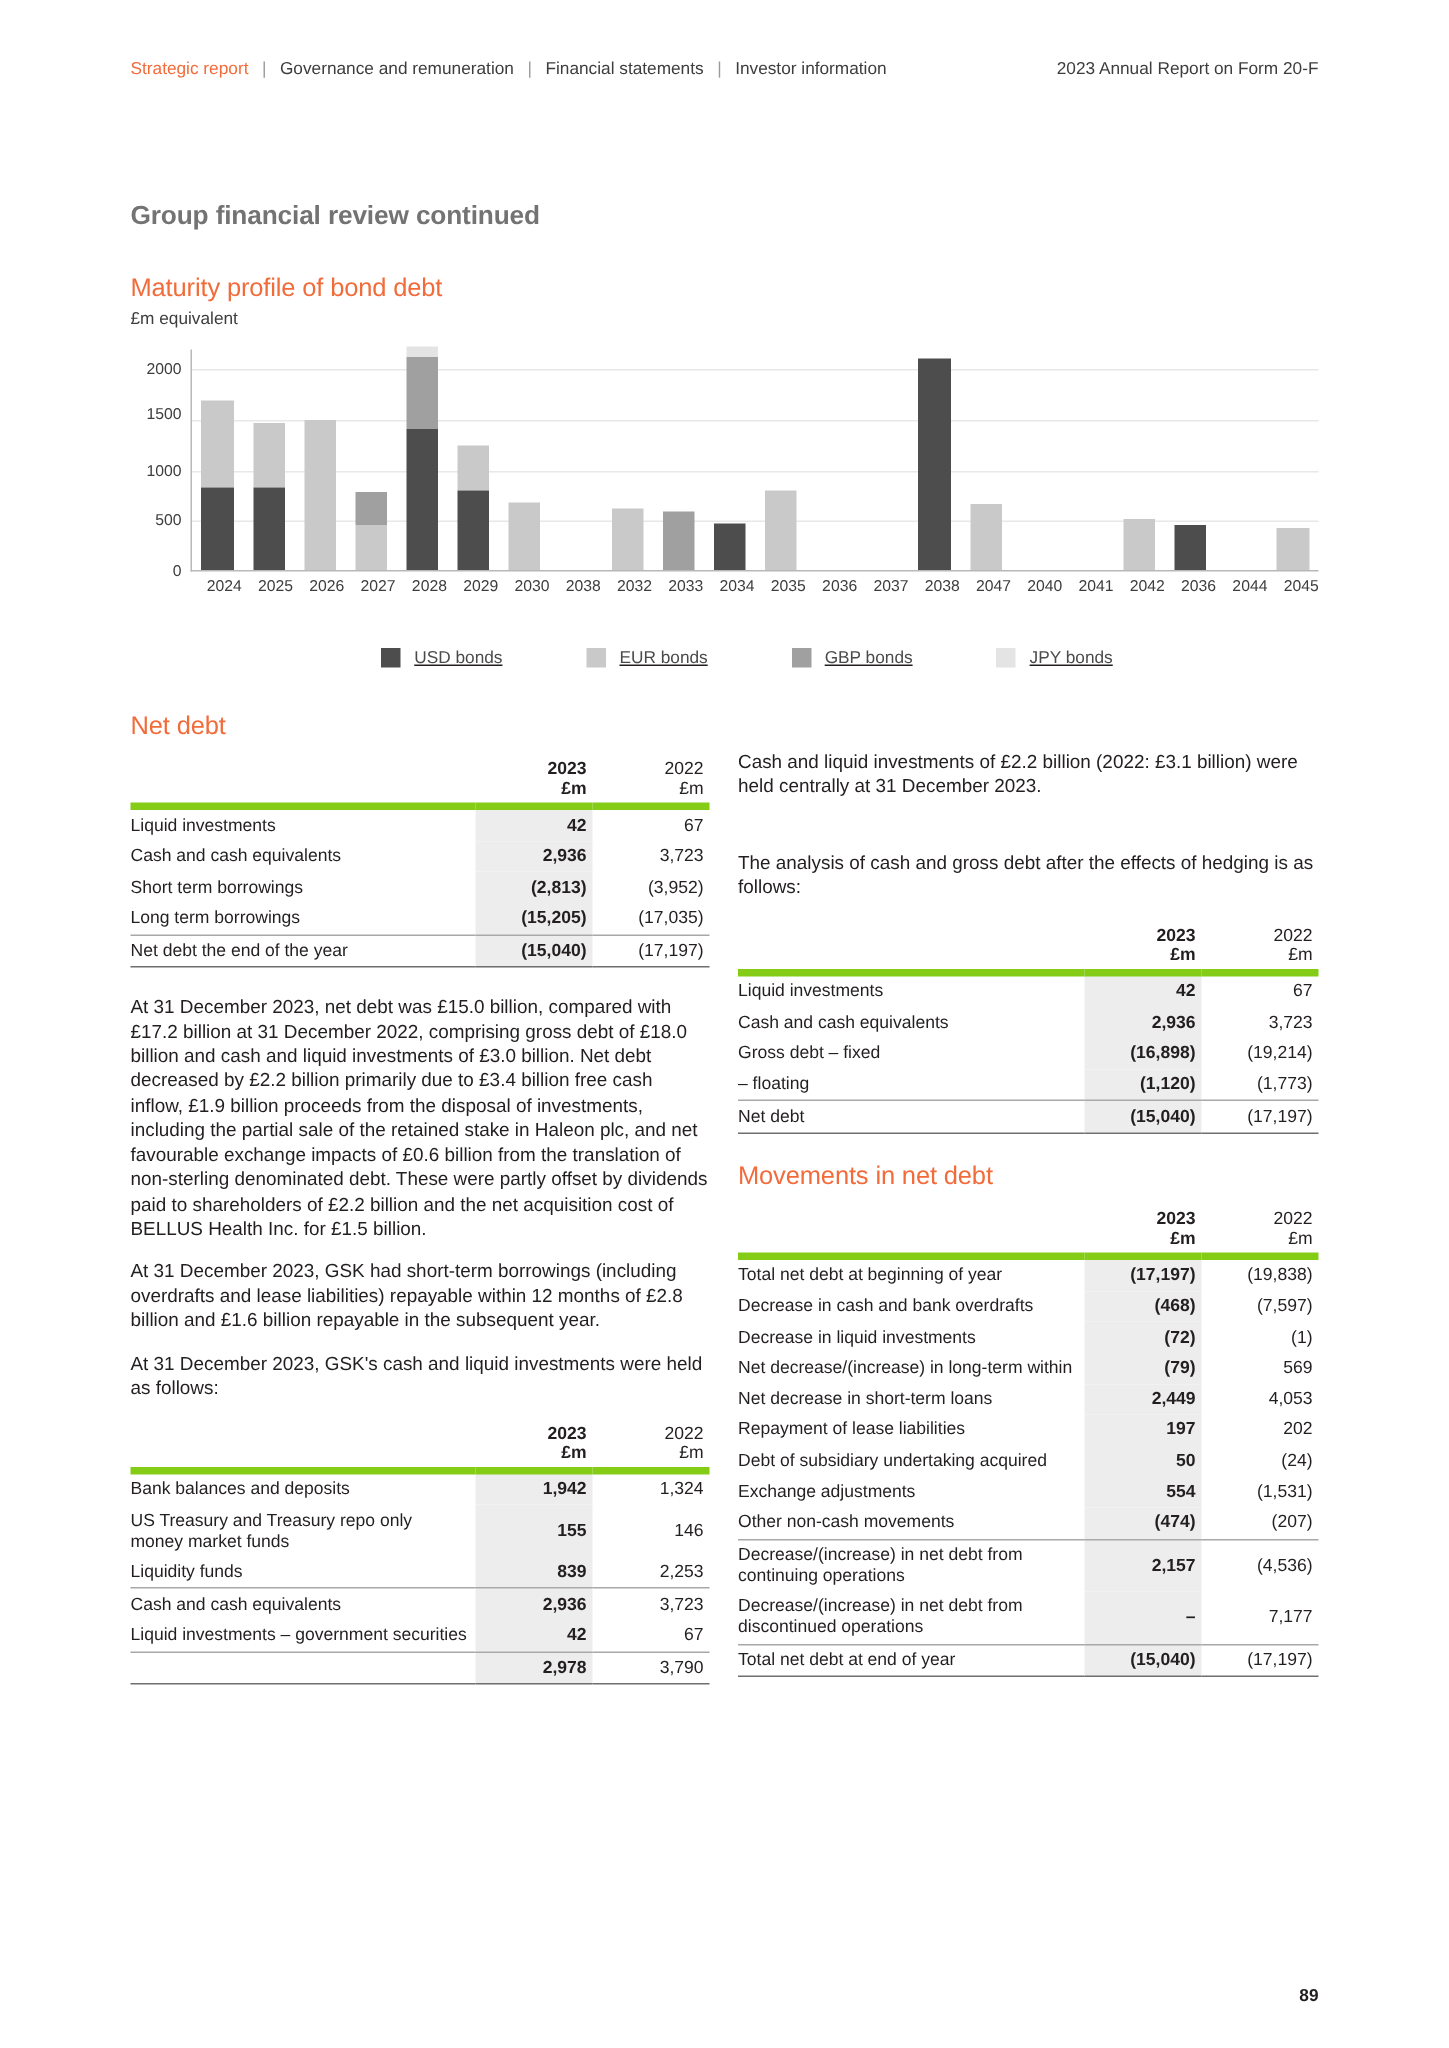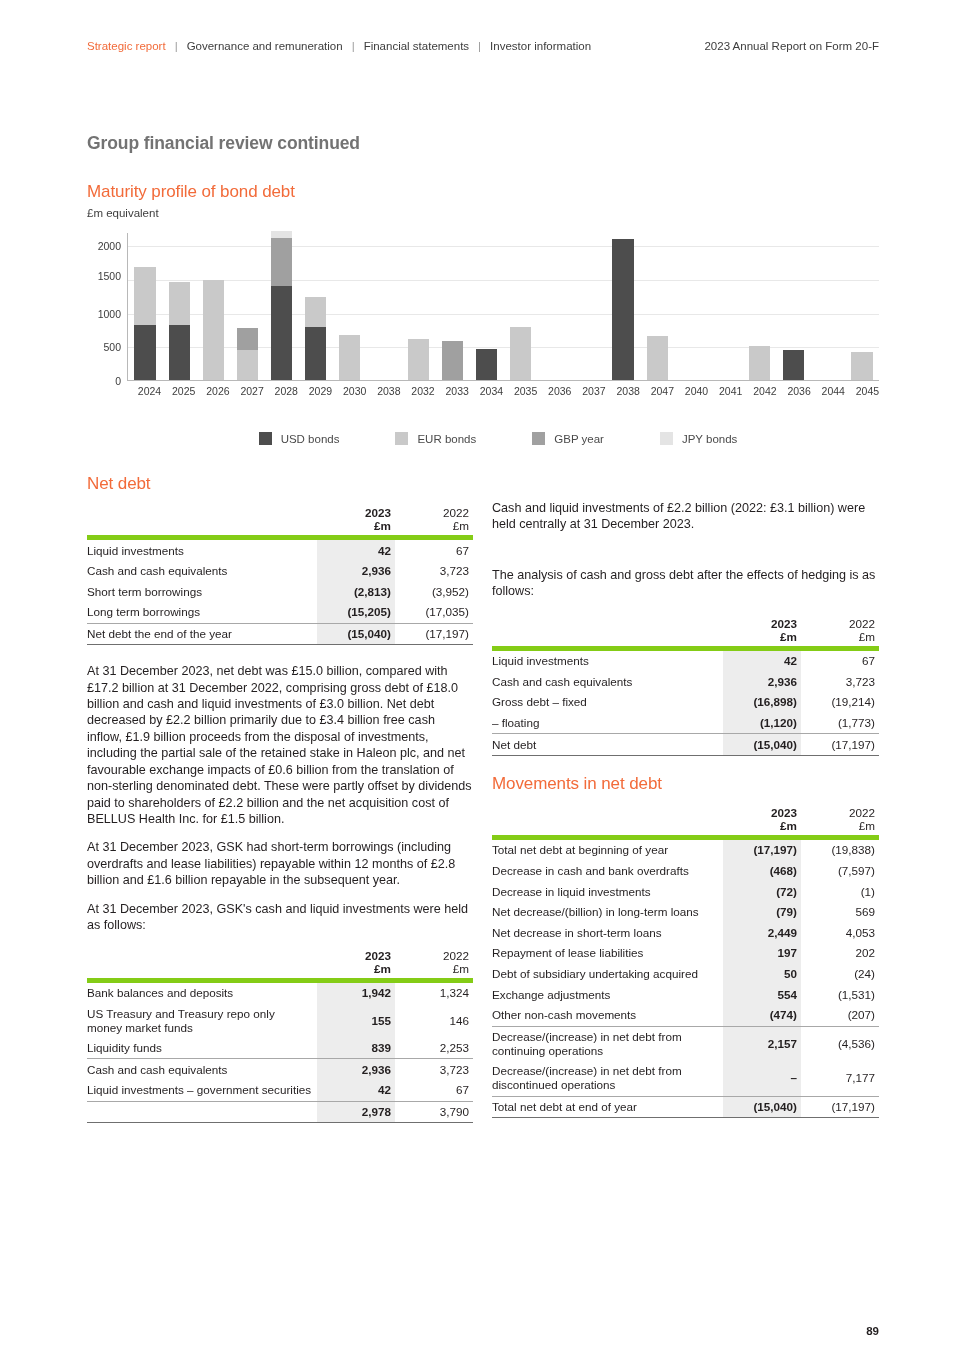--- a/index.html
+++ b/index.html
@@ -74,21 +74,21 @@
   }
   .x-label {
     flex: 1 1 0; text-align: right;
     font-size: 10.5px; color: #3d3d3d;
   }
 
   .legend {
     margin-top: 34px; display: flex; justify-content: center;
     gap: 56px; padding-left: 30px;
   }
-  .legend-item { display: flex; align-items: center; gap: 9px; }
+  .legend-item { display: flex; align-items: center; gap: 9px; text-decoration: underline; }
   .legend-swatch { width: 13px; height: 13px; display: inline-block; }
   .legend-label { font-size: 11.5px; color: #4a4a4a; }
 
   
   .col-left { position: absolute; top: 474px; left: 87px; width: 386px; }
   .col-right { position: absolute; top: 500px; left: 492px; width: 387px; }
 
   .section-head {
     font-size: 17px; color: #f26b3a; letter-spacing: -0.1px;
     margin-bottom: 9px;
@@ -309,21 +309,21 @@
         <div class="legend-item">
           <span class="legend-swatch" style="background: rgb(77, 77, 77);"></span>
           <span class="legend-label">USD bonds</span>
         </div>
         <div class="legend-item">
           <span class="legend-swatch" style="background: rgb(201, 201, 201);"></span>
           <span class="legend-label">EUR bonds</span>
         </div>
         <div class="legend-item">
           <span class="legend-swatch" style="background: rgb(160, 160, 160);"></span>
-          <span class="legend-label">GBP year</span>
+          <span class="legend-label">GBP bonds</span>
         </div>
         <div class="legend-item">
           <span class="legend-swatch" style="background: rgb(228, 228, 228);"></span>
           <span class="legend-label">JPY bonds</span>
         </div>
       </div>
   </div>
 
   <div class="col-left">
     <div class="section-head">Net debt</div>
@@ -496,21 +496,21 @@
             <td class="lbl">Decrease in cash and bank overdrafts</td>
             <td class="num cur">(468)</td>
             <td class="num">(7,597)</td>
           </tr>
           <tr class="">
             <td class="lbl">Decrease in liquid investments</td>
             <td class="num cur">(72)</td>
             <td class="num">(1)</td>
           </tr>
           <tr class="">
-            <td class="lbl">Net decrease/(billion) in long-term loans</td>
+            <td class="lbl">Net decrease/(increase) in long-term within</td>
             <td class="num cur">(79)</td>
             <td class="num">569</td>
           </tr>
           <tr class="">
             <td class="lbl">Net decrease in short-term loans</td>
             <td class="num cur">2,449</td>
             <td class="num">4,053</td>
           </tr>
           <tr class="">
             <td class="lbl">Repayment of lease liabilities</td>

